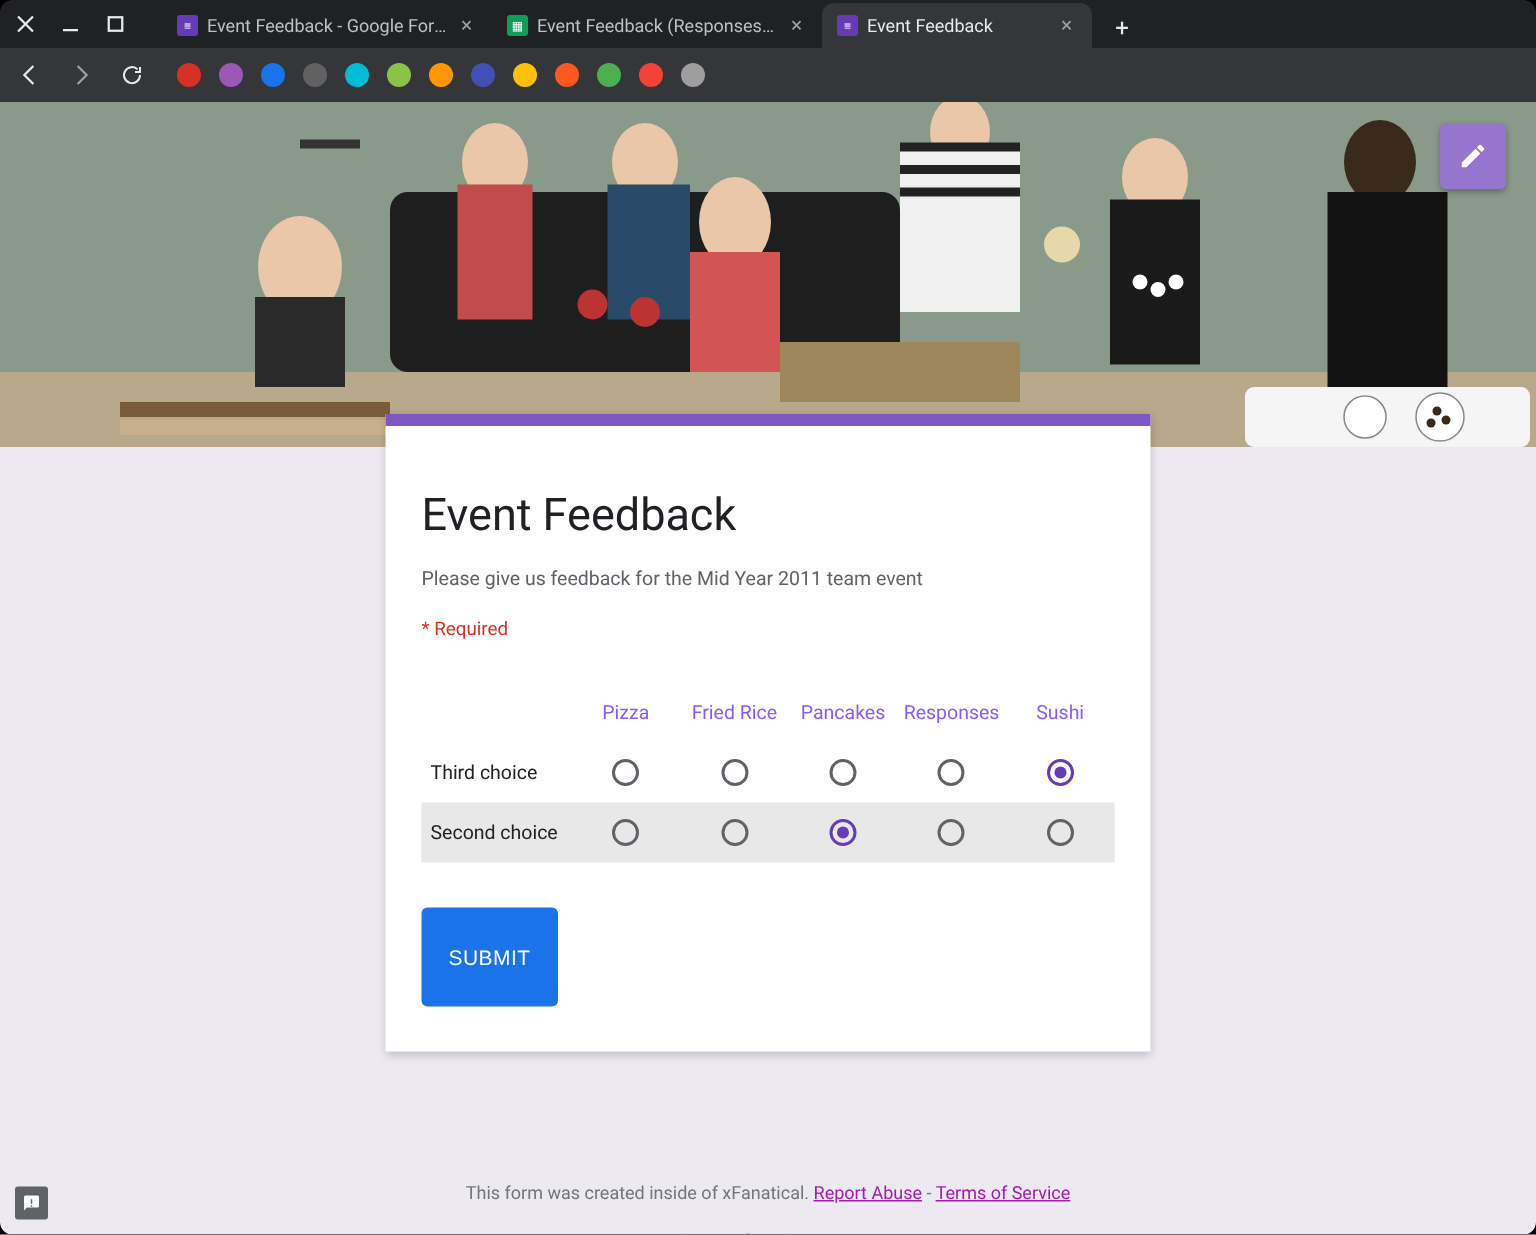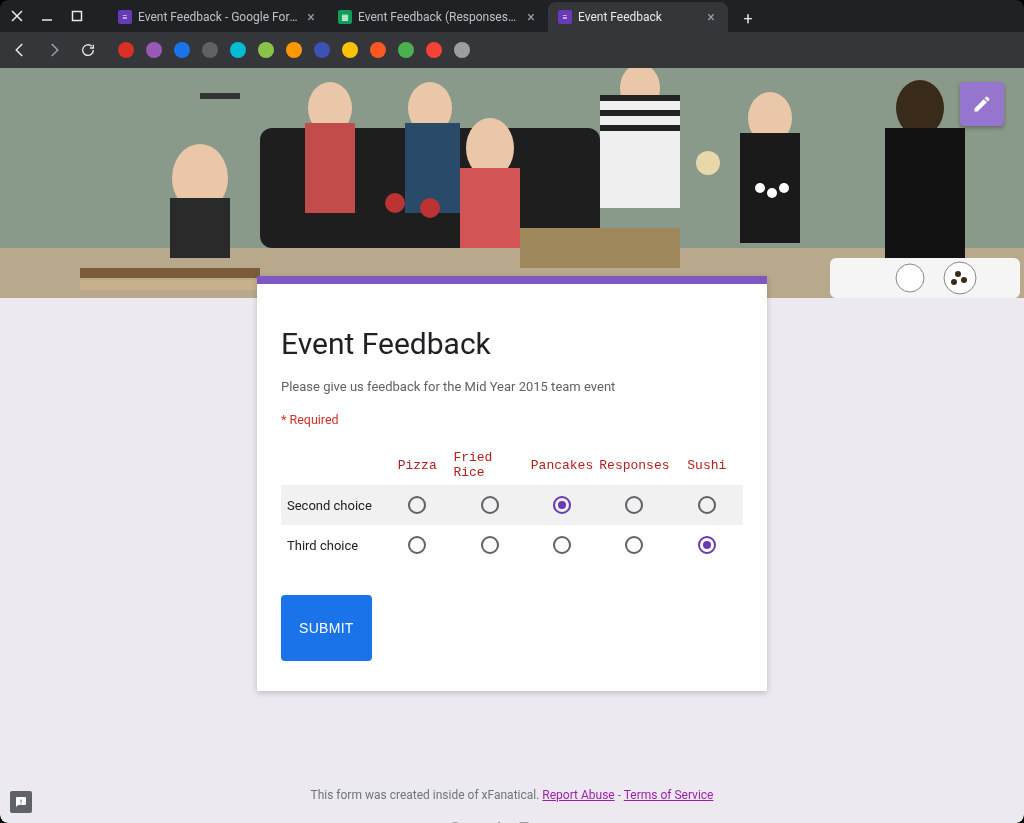--- a/index.html
+++ b/index.html
@@ -32,27 +32,27 @@
     
     .viewport { flex: 1; background: #ece9f1; position: relative; overflow: hidden; }
     .banner { position: absolute; top: 0; left: 0; right: 0; height: 230px; overflow: hidden; }
     .banner svg { width: 100%; height: 100%; }
 
     .editfab { position: absolute; top: 14px; right: 20px; width: 44px; height: 44px; background: #9575cd; border-radius: 4px; display: flex; align-items: center; justify-content: center; color: #fff; box-shadow: 0 2px 4px rgba(0,0,0,.3); cursor: pointer; }
 
     .card { position: absolute; top: 208px; left: 50%; transform: translateX(-50%); width: 510px; background: #fff; border-radius: 0; box-shadow: 0 2px 6px rgba(0,0,0,.2); border-top: 8px solid #7e57c2; padding: 24px 24px 30px; }
     .form-title { font-size: 30px; color: #202124; font-weight: 400; margin-bottom: 18px; margin-top: 18px; }
     .form-desc { font-size: 13px; color: #5f6368; margin-bottom: 18px; }
-    .required { font-size: 12.5px; color: #d93025; margin-bottom: 18px; }
+    .required { font-size: 12.5px; color: #d93025; margin-bottom: 28px; }
     .question { font-size: 15px; color: #202124; margin-bottom: 18px; }
     .question .astk { color: #d93025; }
 
     .grid { width: 100%; font-size: 13px; color: #202124; }
     .grid-head, .grid-row { display: grid; grid-template-columns: 100px repeat(5, 1fr); align-items: center; height: 40px; }
-    .grid-head { color: #b91c1c; font-family: Liberation Mono, monospace; }
+    .grid-head { color: #8b5cf6; }
     .grid-head > div, .grid-row > div { display: flex; align-items: center; justify-content: center; }
     .grid-row > div:first-child, .grid-head > div:first-child { justify-content: flex-start; padding-left: 6px; }
     .grid-row:nth-child(odd) { background: #f1f1f1; }
     .grid-row:nth-child(even) { background: #e8e8e8; }
     .grid-row.r3 { background: #fff; }
 
     .radio { width: 18px; height: 18px; border: 2px solid #5f6368; border-radius: 50%; display: inline-flex; align-items: center; justify-content: center; cursor: pointer; }
     .radio.sel { border-color: #673ab7; }
     .radio.sel::after { content: ""; width: 8px; height: 8px; background: #673ab7; border-radius: 50%; }
 
@@ -182,67 +182,67 @@
     </div>
 
     <div class="editfab">
       <svg width="20" height="20" viewBox="0 0 24 24" fill="currentColor">
           <path d="M3 17.25V21h3.75L17.81 9.94l-3.75-3.75L3 17.25zM20.71 7.04a1 1 0 0 0 0-1.41l-2.34-2.34a1 1 0 0 0-1.41 0l-1.83 1.83 3.75 3.75 1.83-1.83z"></path>
         </svg>
     </div>
 
     <div class="card">
       <div class="form-title">Event Feedback</div>
-      <div class="form-desc">Please give us feedback for the Mid Year 2015 team event</div>
+      <div class="form-desc">Please give us feedback for the Mid Year 2011 team event</div>
       <div class="required">* Required</div>
 
       <div class="grid">
         <div class="grid-head">
           <div></div>
           <div>Pizza</div>
           <div>Fried Rice</div>
           <div>Pancakes</div>
           <div>Responses</div>
           <div>Sushi</div>
         </div>
         <div id="grid-rows">
+            <div class="grid-row r3">
+              <div>Third choice</div>
+              <div>
+                <span class="radio"></span>
+              </div>
+              <div>
+                <span class="radio"></span>
+              </div>
+              <div>
+                <span class="radio"></span>
+              </div>
+              <div>
+                <span class="radio"></span>
+              </div>
+              <div>
+                <span class="radio sel"></span>
+              </div>
+            </div>
             <div class="grid-row">
               <div>Second choice</div>
               <div>
                 <span class="radio"></span>
               </div>
               <div>
                 <span class="radio"></span>
               </div>
               <div>
                 <span class="radio sel"></span>
               </div>
               <div>
                 <span class="radio"></span>
               </div>
               <div>
                 <span class="radio"></span>
-              </div>
-            </div>
-            <div class="grid-row r3">
-              <div>Third choice</div>
-              <div>
-                <span class="radio"></span>
-              </div>
-              <div>
-                <span class="radio"></span>
-              </div>
-              <div>
-                <span class="radio"></span>
-              </div>
-              <div>
-                <span class="radio"></span>
-              </div>
-              <div>
-                <span class="radio sel"></span>
               </div>
             </div>
           </div>
       </div>
 
       <button class="submit">SUBMIT</button>
     </div>
 
     <div class="footer">
       <span>This form was created inside of xFanatical. </span><a>Report Abuse</a><span> - </span><a>Terms of Service</a>

